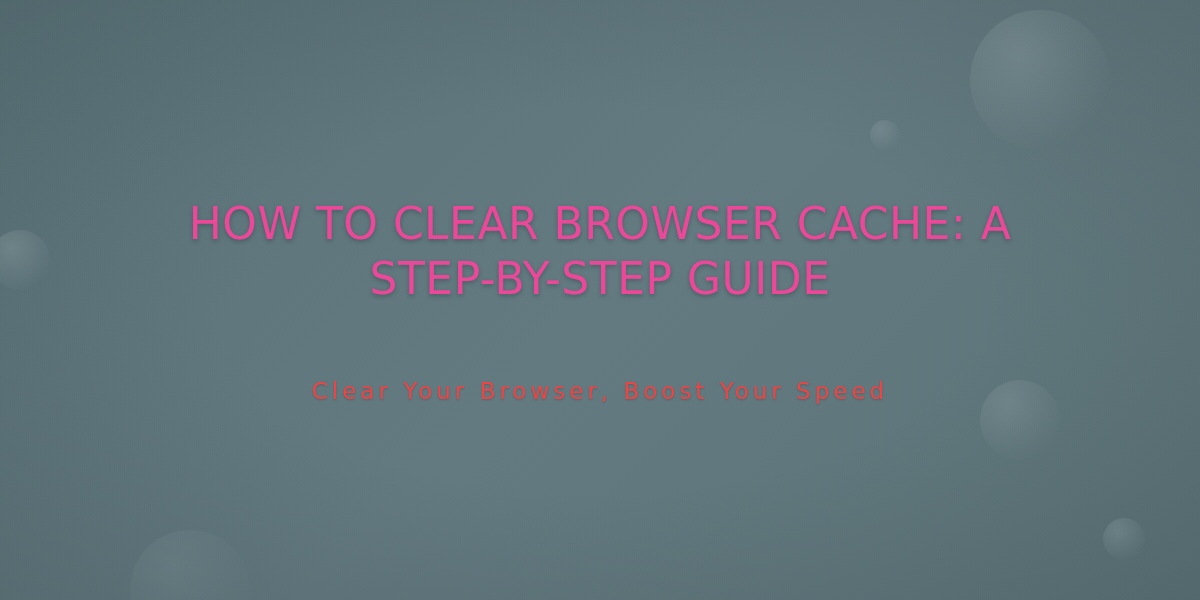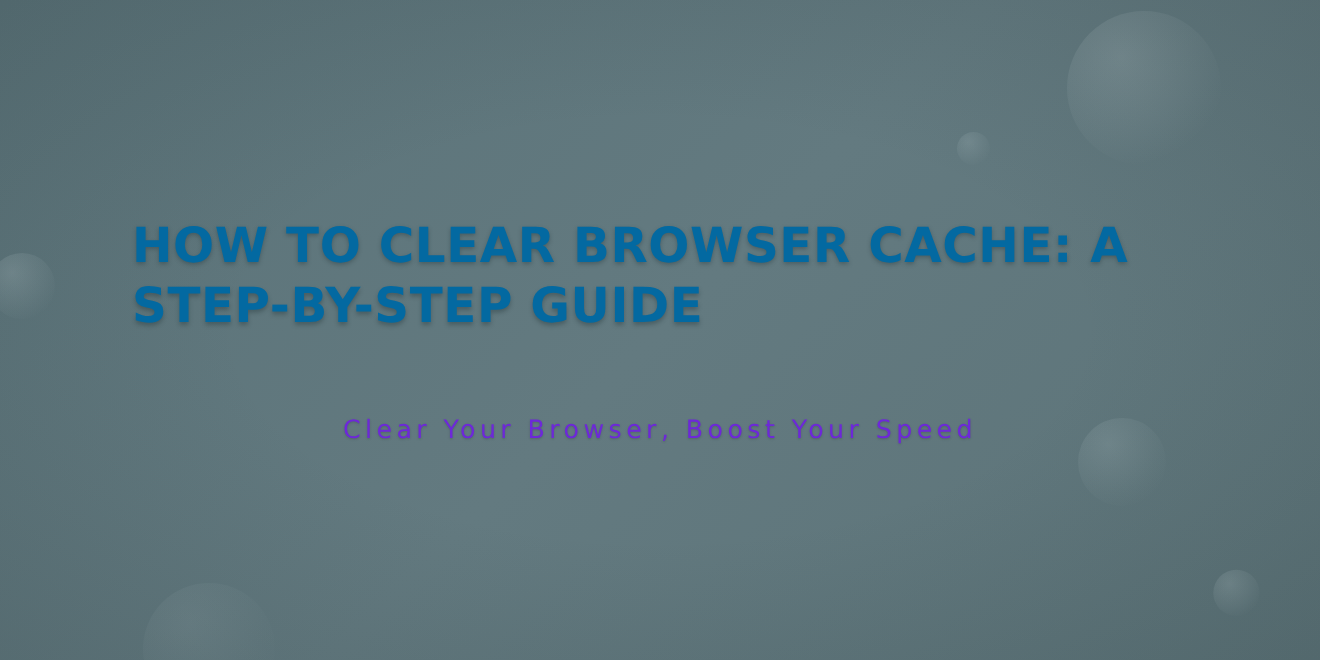--- a/index.html
+++ b/index.html
@@ -60,32 +60,33 @@
       background: radial-gradient(circle at 35% 30%, rgba(200,215,218,0.10), rgba(200,215,218,0.02) 60%, transparent 80%);
     }
     .b6 {
       width: 30px;
       height: 30px;
       left: 870px;
       top: 120px;
       background: radial-gradient(circle at 35% 30%, rgba(220,235,238,0.14), rgba(220,235,238,0.03) 60%, transparent 80%);
     }
     .title {
-      color: #0369a1;
+      color: #ec4899;
       font-size: 44px;
-      font-weight: 700;
+      font-weight: 400;
       letter-spacing: 0.5px;
+      text-align: center;
       line-height: 1.25;
       max-width: 960px;
       text-shadow: 0 2px 4px rgba(30,45,48,0.35);
       text-transform: uppercase;
       z-index: 2;
     }
     .subtitle {
-      color: #6d28d9;
+      color: #ef4444;
       font-size: 23px;
       font-weight: 400;
       letter-spacing: 4px;
       text-align: center;
       margin-top: 72px;
       text-shadow: 0 1px 2px rgba(30,45,48,0.25);
       z-index: 2;
     }
     .vignette {
       position: absolute;

